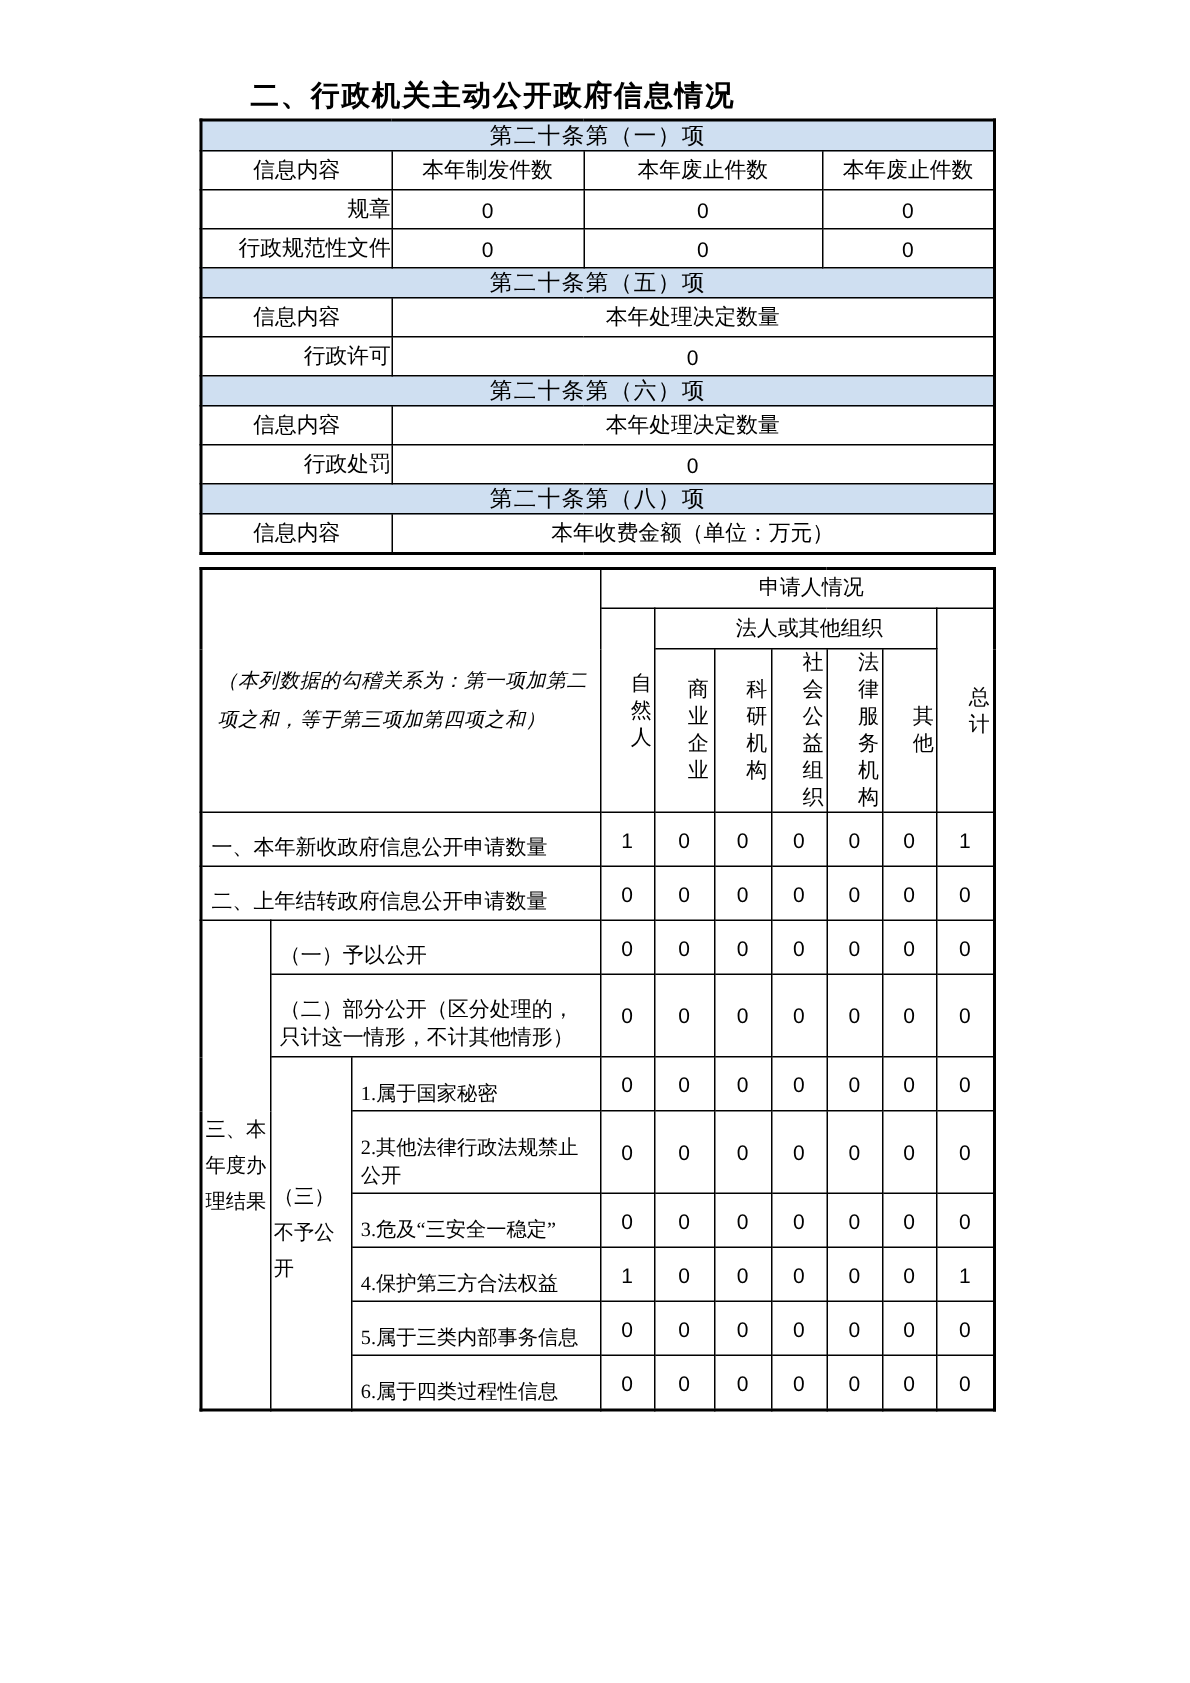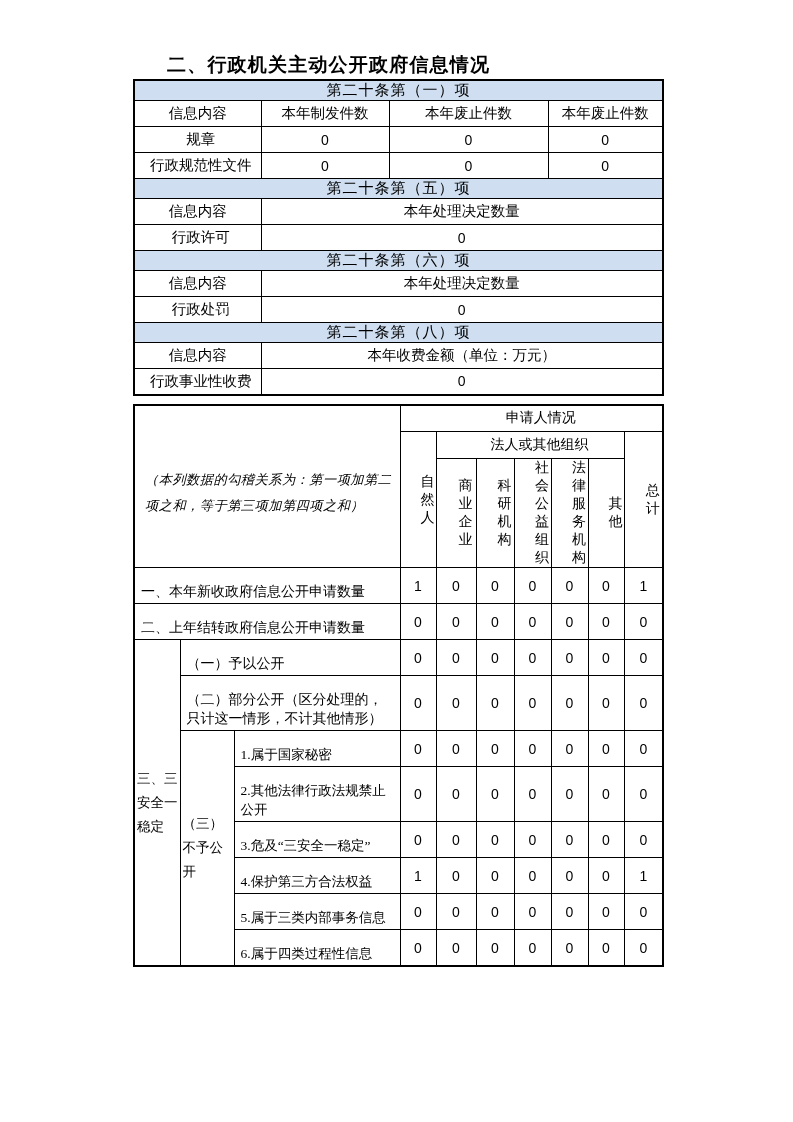--- a/index.html
+++ b/index.html
@@ -38,21 +38,21 @@
     border:2px solid #000;
   }
   td { border:1.5px solid #000; vertical-align:middle; }
 
   
   .t1 { margin-top:1px; width:529px; font-size:14.5px; }
   .t1 tr { height:26px; }
   .t1 tr.band-row { height:17px; }
   .band { text-align:center; font-size:15px; letter-spacing:1px; }
   .t1 .colhead { text-align:center; }
-  .t1 .rowlabel { text-align:center; padding-left:6px; }
+  .t1 .rowlabel { text-align:right; padding-left:6px; }
 
   
   .num {
     font-family:"Liberation Sans", sans-serif;
     font-size:14px;
     text-align:center;
   }
 
   
   .t2 { margin-top:8px; width:529px; font-size:14px; }
@@ -144,24 +144,20 @@
       <td class="num" colspan="3">0</td>
         </tr>
 
       <tr class="band-row">
         <td class="band" colspan="4" style="background: rgb(207, 223, 241); font-family: Liberation Serif, serif;">第二十条第（八）项</td>
       </tr>
       <tr>
         <td class="colhead">信息内容</td>
         <td class="colhead" colspan="3">本年收费金额（单位：万元）</td>
       </tr>
-      <tr>
-        <td class="rowlabel">行政事业性收费</td>
-      <td class="num" colspan="3">0</td>
-        </tr>
     </tbody>
   </table>
 
 
   <table class="t2">
     <colgroup>
       <col style="width:46px">
         <col style="width:54px">
         <col style="width:166px">
       <col style="width:36px">
@@ -206,21 +202,21 @@
       <td class="num" colspan="1">0</td>
           <td class="num" colspan="1">0</td>
           <td class="num" colspan="1">0</td>
           <td class="num" colspan="1">0</td>
           <td class="num" colspan="1">0</td>
           <td class="num" colspan="1">0</td>
           <td class="num" colspan="1">0</td>
         </tr>
 
       <tr>
-        <td class="vgroup" rowspan="8">三、三安全一稳定</td>
+        <td class="vgroup" rowspan="8">三、本年度办理结果</td>
         <td class="rlabel" colspan="2">（一）予以公开</td>
       <td class="num" colspan="1">0</td>
           <td class="num" colspan="1">0</td>
           <td class="num" colspan="1">0</td>
           <td class="num" colspan="1">0</td>
           <td class="num" colspan="1">0</td>
           <td class="num" colspan="1">0</td>
           <td class="num" colspan="1">0</td>
         </tr>
       <tr class="tall">

